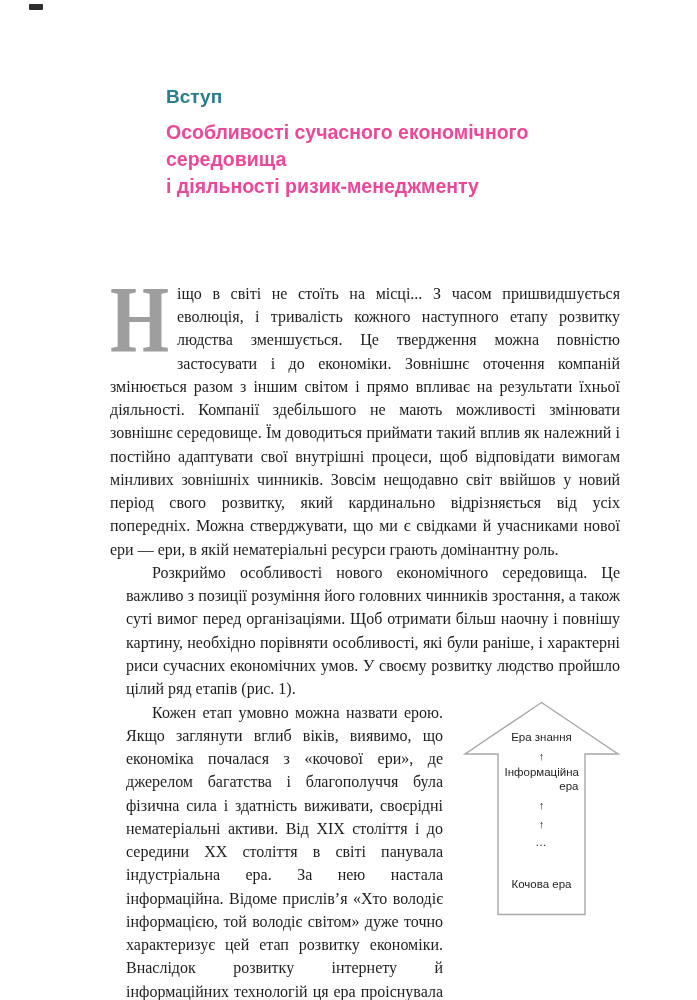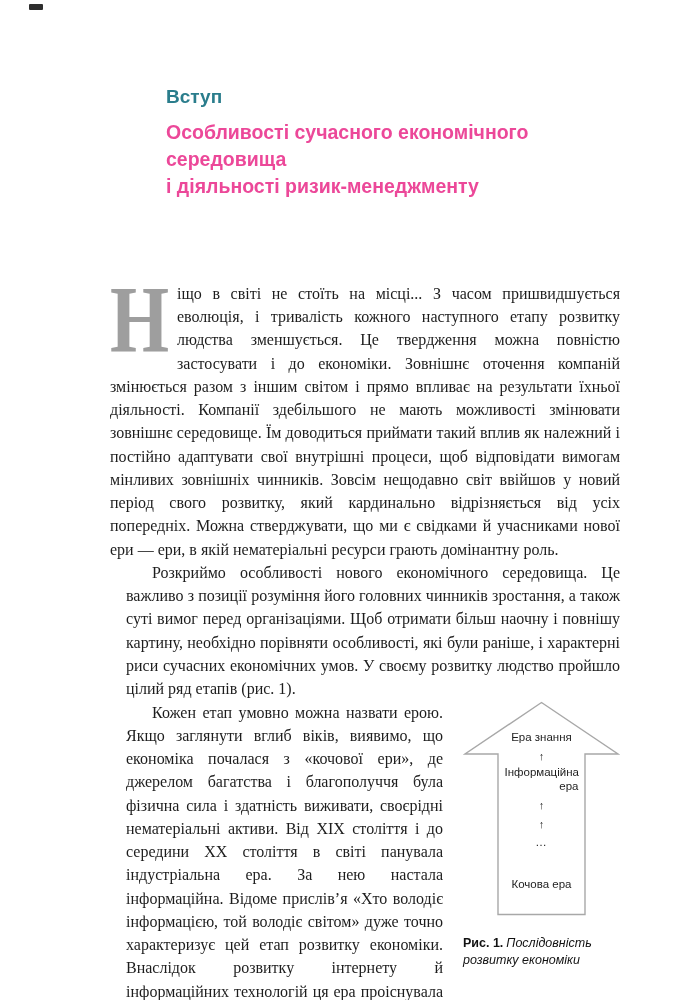--- a/index.html
+++ b/index.html
@@ -116,19 +116,18 @@
           <div class="arrow-labels">
             <div class="lvl-1">Ера знання</div>
             <div class="mini-arrow ma-1">↑</div>
             <div class="lvl-2">Інформаційна ера</div>
             <div class="mini-arrow ma-2">↑</div>
             <div class="mini-arrow ma-3">↑</div>
             <div class="lvl-4">…</div>
             <div class="lvl-5">Кочова ера</div>
           </div>
         </div>
-        <figcaption class="caption"><b>Рис. 1.</b><i>Послідовність розвитку економіки</i></figcaption>
       </figure>
 
     </div>
 
   </main>
 </div>
 
 </body></html>

